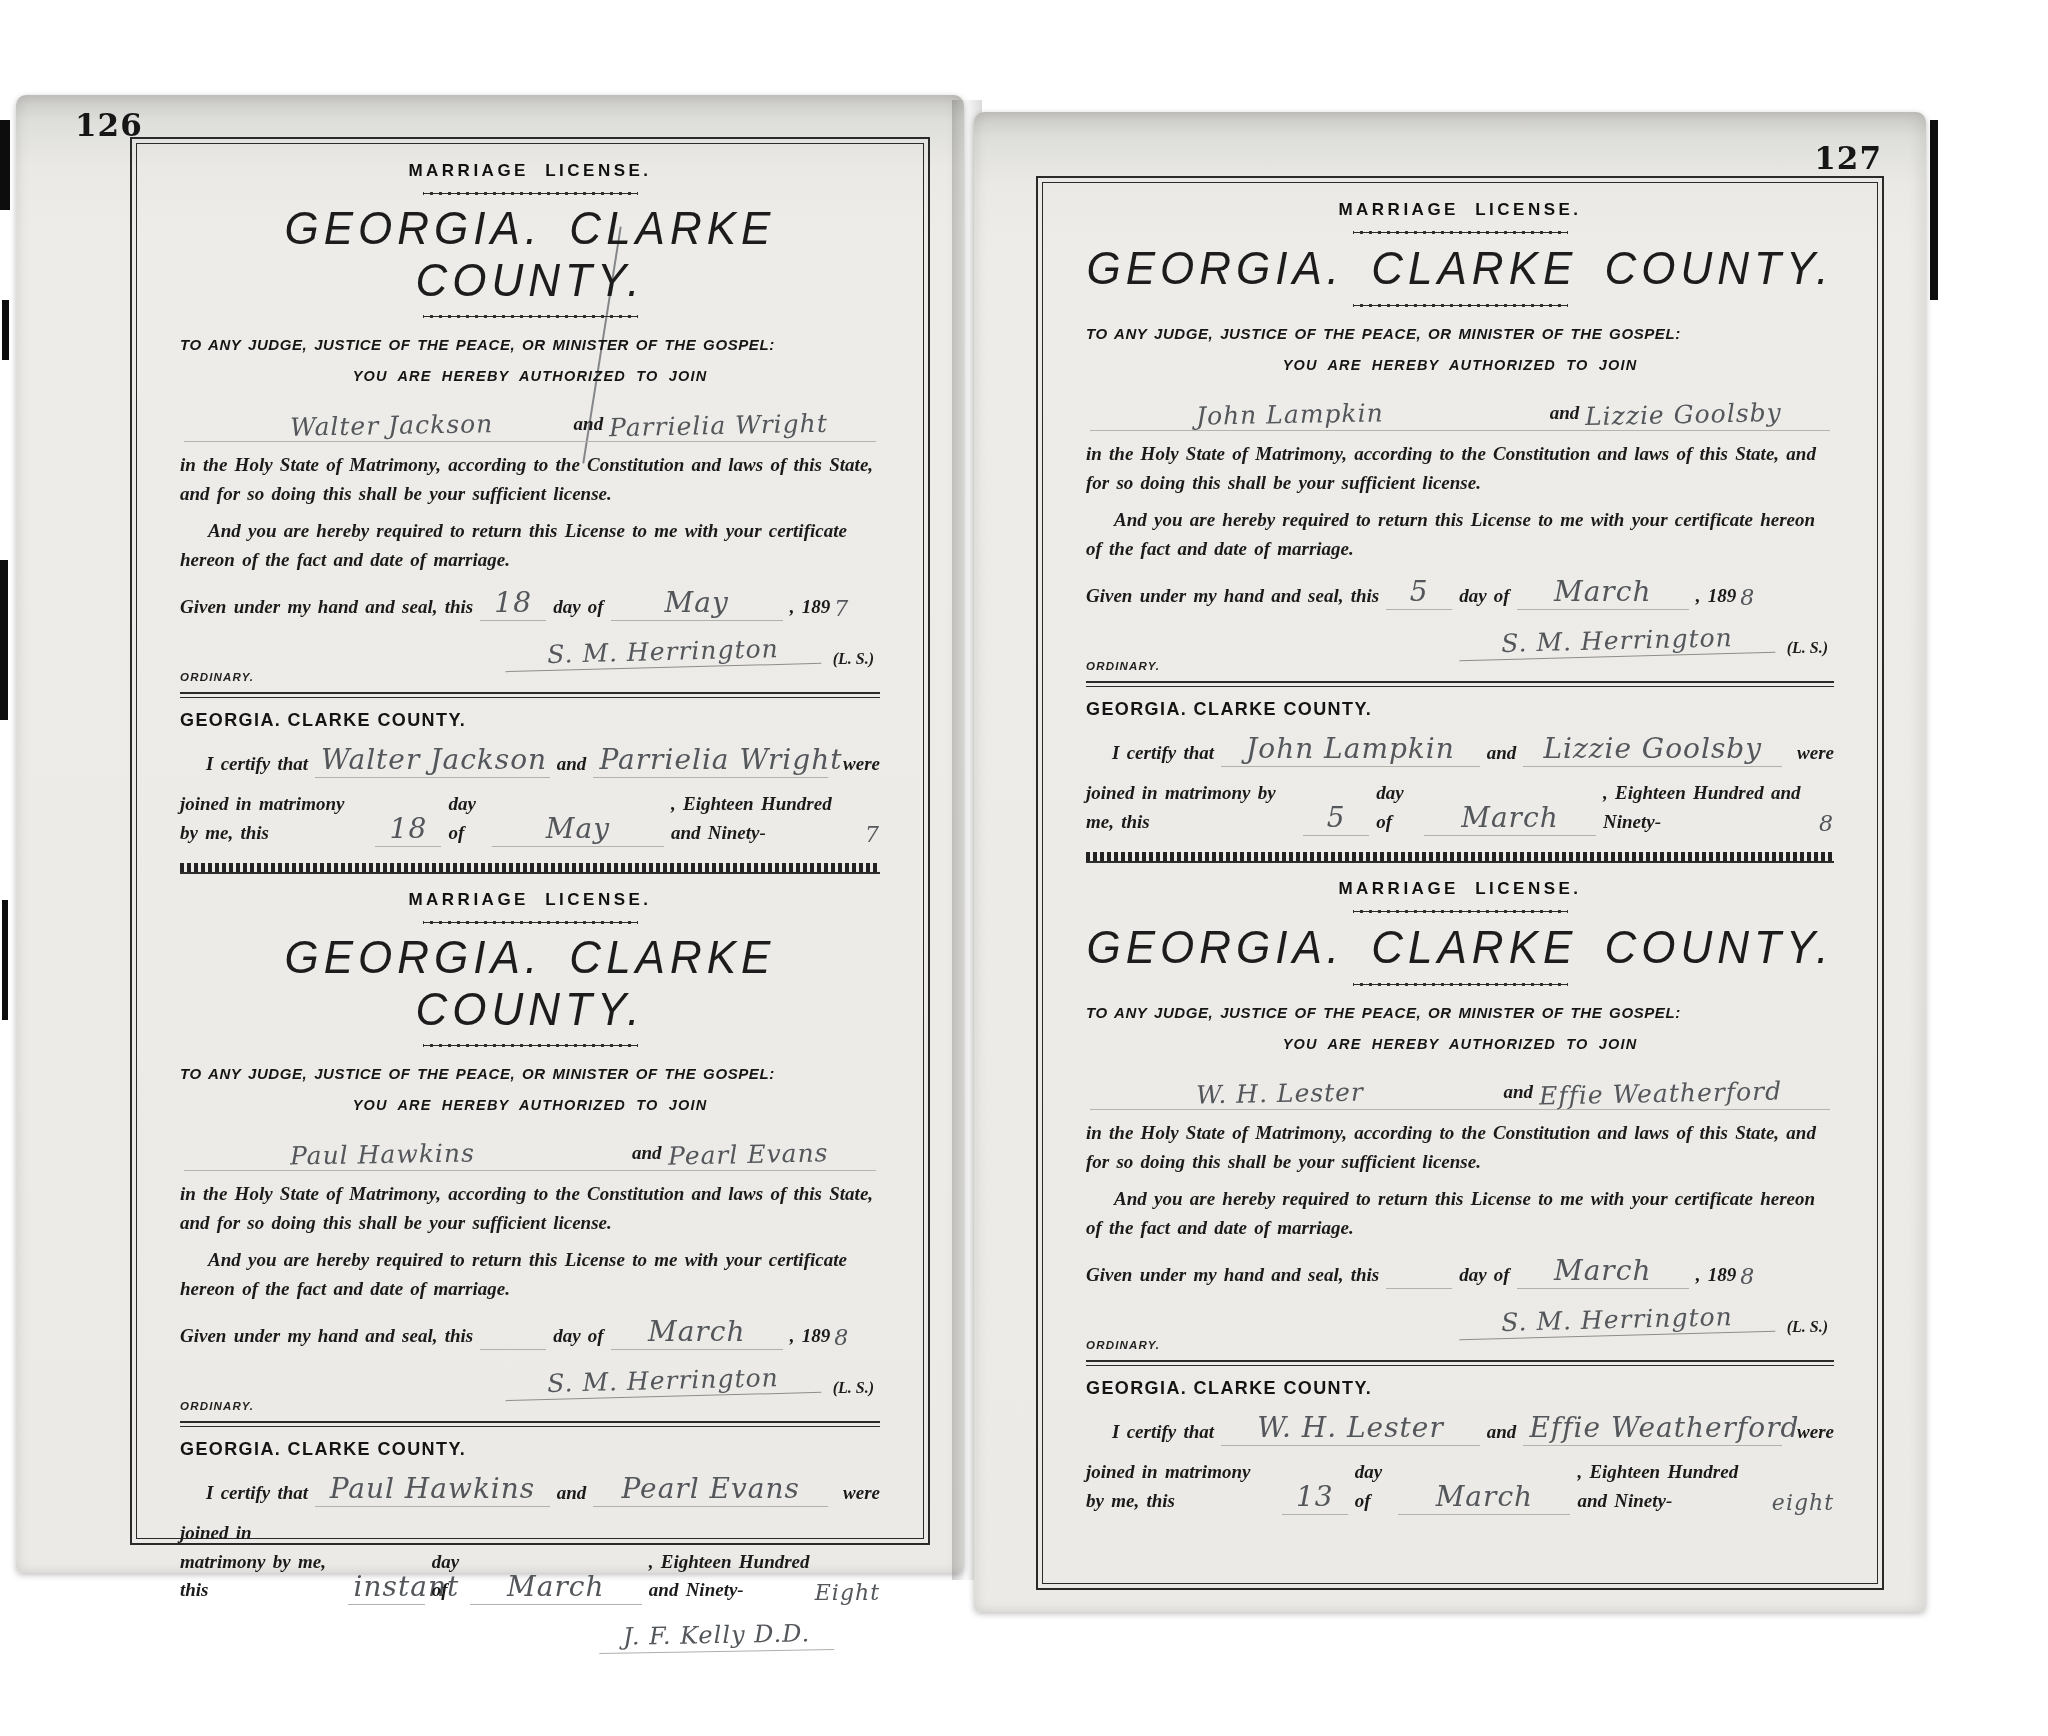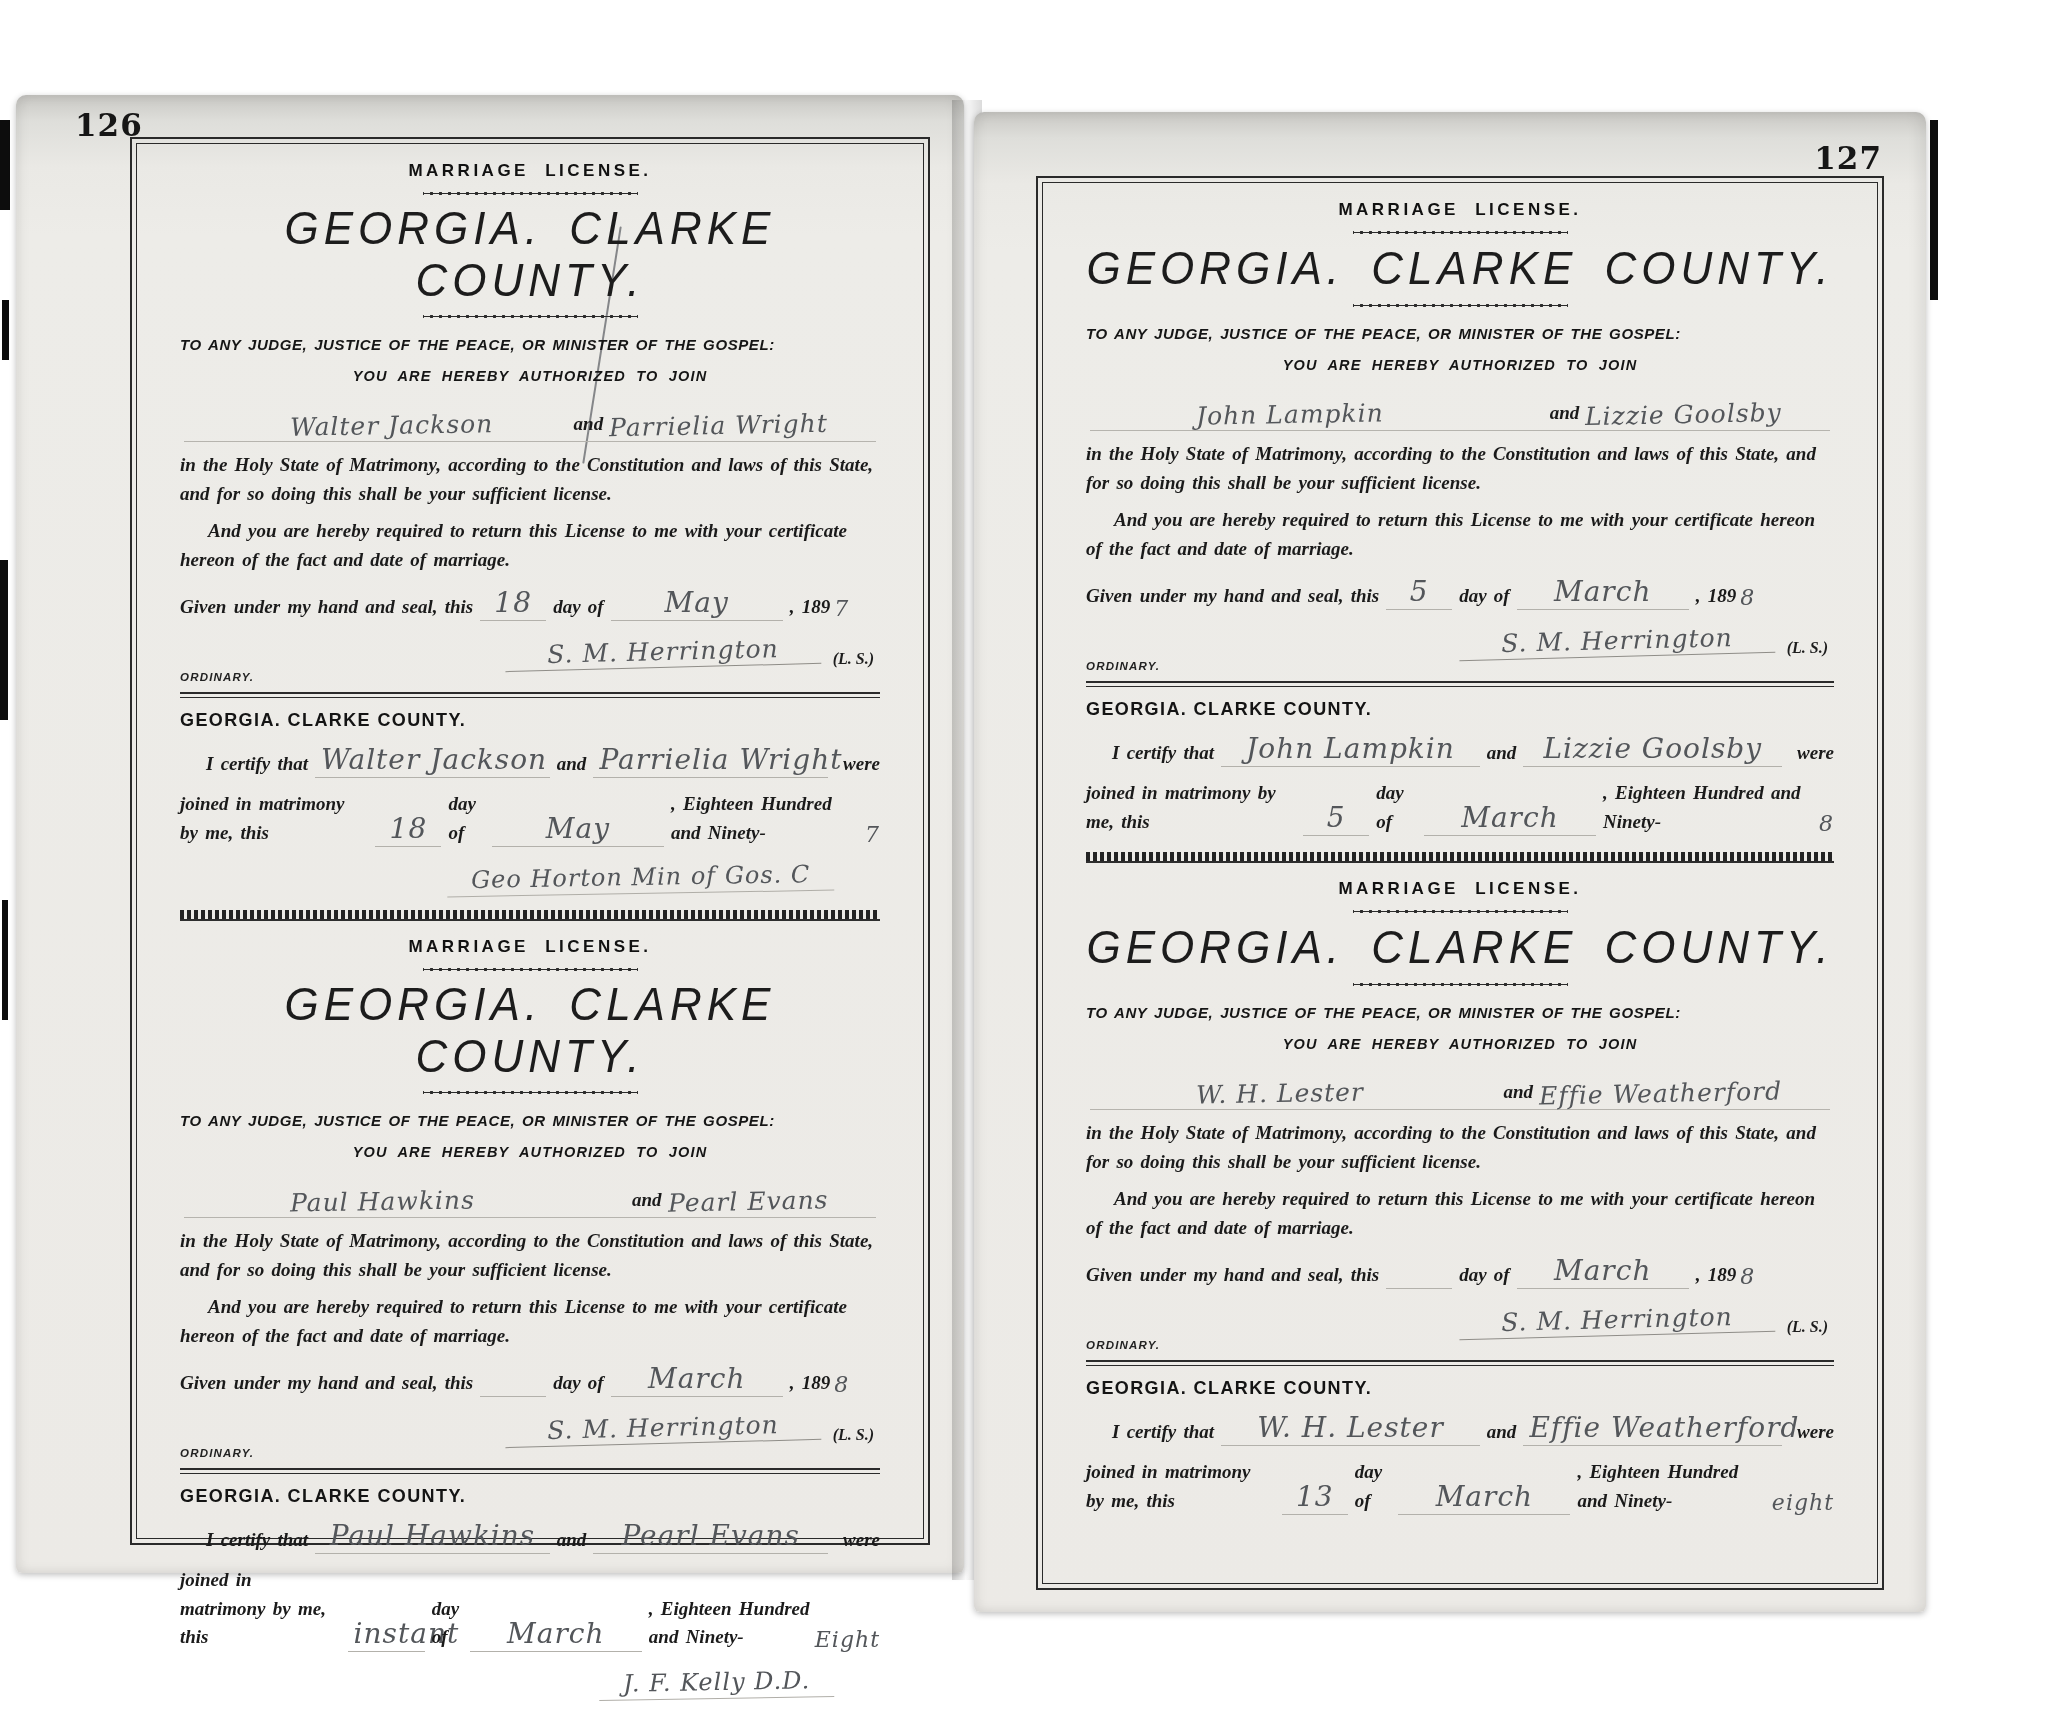--- a/index.html
+++ b/index.html
@@ -174,23 +174,20 @@
           <span class="body were">were</span>
         </div>
         <div class="cert-row2">
           <span class="body">joined in matrimony by me, this</span>
           <span class="hw slot">18</span>
           <span class="body">day of</span>
           <span class="hw slot month">May</span>
           <span class="body">, Eighteen Hundred and Ninety-</span>
           <span class="hw year-digit">7</span>
         </div>
-        <div class="minister-row">
-          <span class="hw msig">Geo Horton Min of Gos. C</span>
-        </div>
       </section>
 
       <div class="band"></div>
 
       <section class="license">
         <div class="ml-title">MARRIAGE LICENSE.</div>
         <div class="orn"></div>
         <div class="county-heading">GEORGIA. CLARKE COUNTY.</div>
         <div class="orn"></div>
         <div class="to-any">TO ANY JUDGE, JUSTICE OF THE PEACE, OR MINISTER OF THE GOSPEL:</div>

